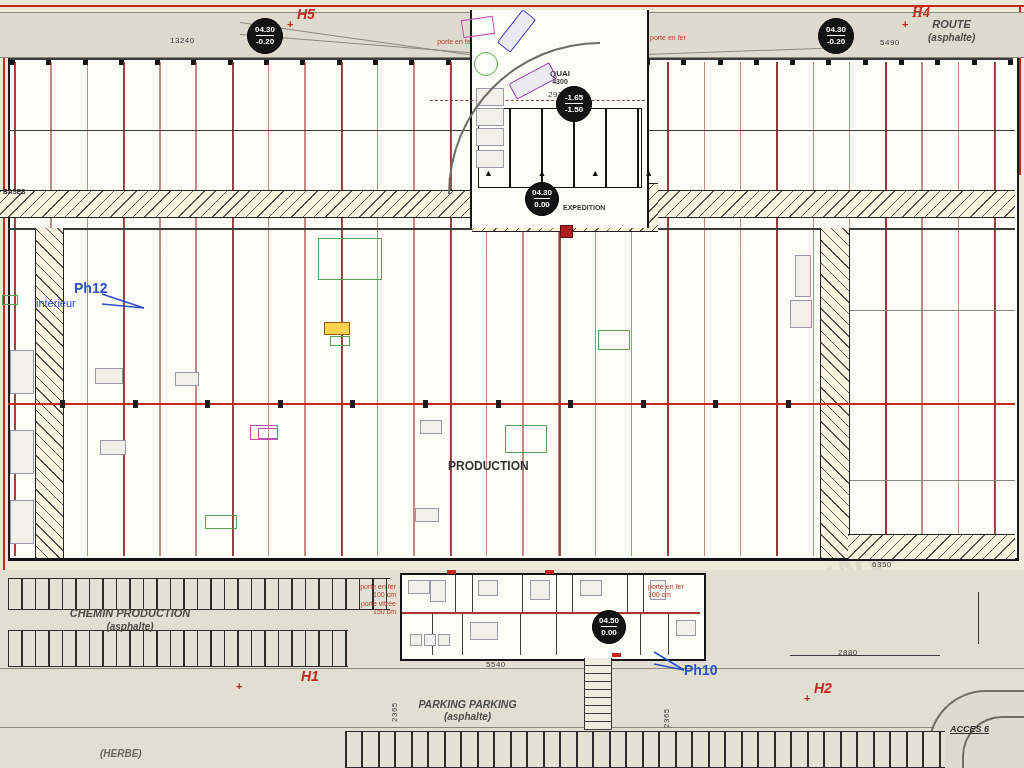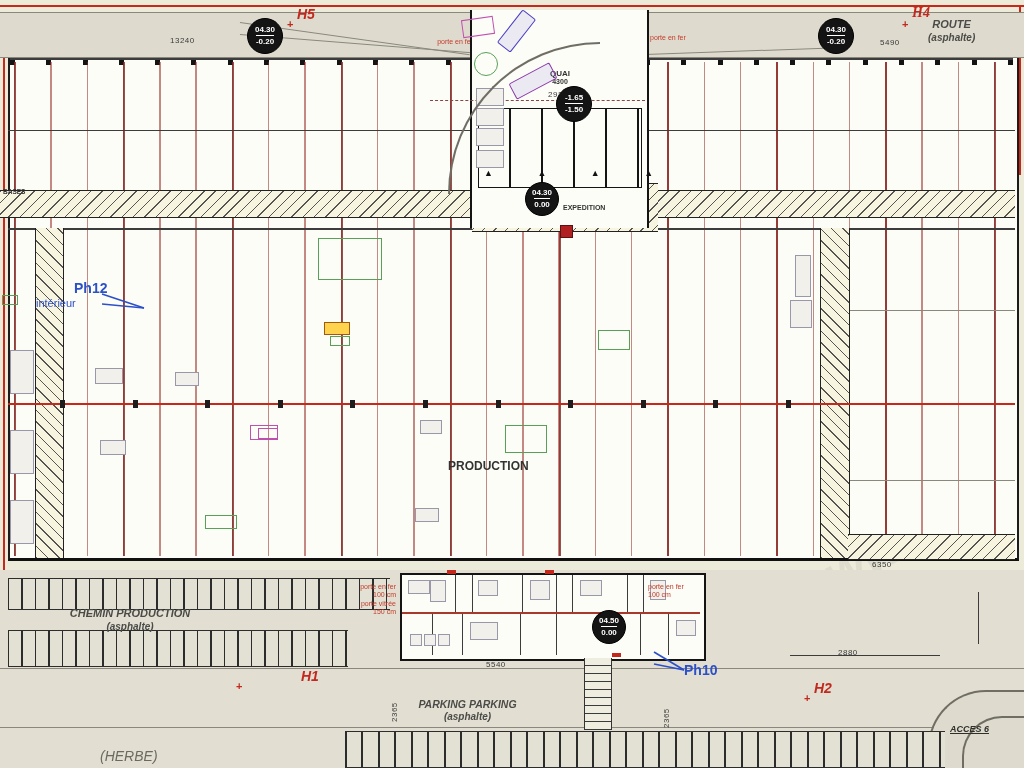--- a/index.html
+++ b/index.html
@@ -280,15 +280,15 @@
 
   <div class="abs hcross" style="left:804px;top:692px;">+</div>
   <div class="abs hmark" style="left:814px;top:680px;">H2</div>
 
   <div class="abs curve" style="left:928px;top:690px;width:120px;height:90px;border-radius:58px 0 0 0;"></div>
   <div class="abs curve" style="left:962px;top:716px;width:90px;height:60px;border-radius:40px 0 0 0;background:transparent;"></div>
   <div class="abs" style="left:950px;top:724px;font-size:9px;font-weight:bold;font-style:italic;color:#2f2f2c;text-decoration:underline;">ACCES 6</div>
 
   <div class="abs stallsBig" style="left:345px;top:731px;width:600px;height:35px;"></div>
 
-  <div class="abs" style="left:100px;top:748px;font-size:14px;font-weight:normal;font-style:italic;color:#6a6a62;">(HERBE)</div>
+  <div class="abs" style="left:100px;top:748px;font-size:10px;font-weight:bold;font-style:italic;color:#6a6a62;">(HERBE)</div>
 
 </div>
 
 </body></html>

